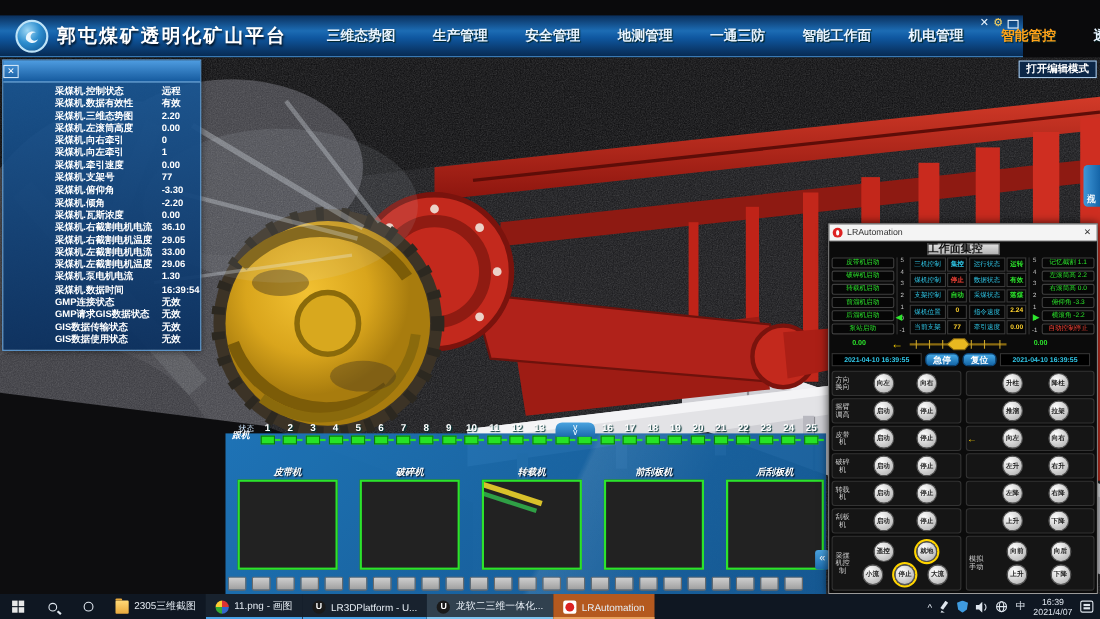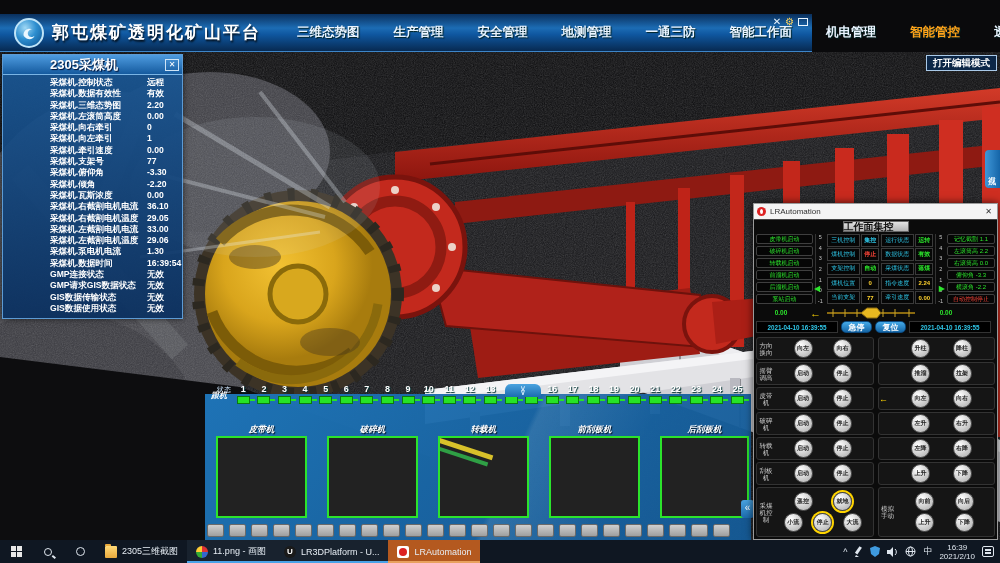--- a/index.html
+++ b/index.html
@@ -10,21 +10,21 @@
   
   .titlebar { position:absolute; left:0; top:0; width:1000px; height:14px;
     background:repeating-linear-gradient(135deg,#2b2b2b 0 7px,#171717 7px 14px);
     display:flex; align-items:center; z-index:40; }
   .titlebar .tb-title { flex:1; text-align:center; font-size:8px; color:#c9c2b8; }
   .tb-btns { display:flex; gap:2px; padding-right:2px; }
   .tb-btn { width:17px; height:11px; background:linear-gradient(#efefef,#bdbdbd);
     border:1px solid #777; color:#222; font-size:7px; line-height:9px; text-align:center; cursor:pointer; }
 
   
-  .nav { position:absolute; left:0; top:14px; width:812px; height:38px; z-index:39;
+  .nav { position:absolute; left:0; top:14px; width:930px; height:38px; z-index:39;
     background:linear-gradient(180deg,#0a2f5c 0%,#1c6cb4 38%,#0f57a0 55%,#072a52 100%);
     border-bottom:1px solid #3d85c8; display:flex; align-items:center; }
   .brand { display:flex; align-items:center; gap:8px; padding-left:14px; }
   .logo { width:30px; height:30px; border-radius:50%;
     background:radial-gradient(circle at 35% 30%,#9fd8f5 0%,#2e8fd0 45%,#0b4f8e 100%);
     border:2px solid #bfe4f8; position:relative; flex:0 0 auto; }
   .logo svg { position:absolute; inset:2px; }
   .brand-name { color:#fff; font-size:17px; font-weight:bold; letter-spacing:2px;
     text-shadow:1px 2px 2px rgba(0,0,0,.8); white-space:nowrap; }
   .nav-items { display:flex; gap:34px; margin-left:36px; }
@@ -344,21 +344,20 @@
       <line x1="320" y1="180" x2="140" y2="205" stroke-width="3"></line>
       <line x1="345" y1="150" x2="260" y2="40" stroke-width="4"></line>
     </g>
     <ellipse cx="255" cy="135" rx="125" ry="70" fill="rgba(215,228,240,.10)"></ellipse>
 
     <polygon points="0,305 240,335 430,405 430,488 0,488" fill="#0d0d0f"></polygon>
   </svg>
 
   <div class="shearer">
     <div class="shearer-head">
-      <span class="shearer-title">2305采煤机</span>
       <span class="shearer-close">✕</span>
     </div>
     <div class="shearer-rows">
 
         <div class="srow">
           <span class="l">采煤机.控制状态</span>
           <span class="v">远程</span>
           <span class="u"></span>
         </div>
 
@@ -952,20 +951,24 @@
         <span class="titem open">
           <span class="ti paint"></span>
           <span>11.png - 画图</span>
         </span>
 
         <span class="titem open">
           <span class="ti ue"></span>
           <span>LR3DPlatform - U...</span>
         </span>
 
+        <span class="titem active">
+          <span class="ti ue"></span>
+          <span>龙软二三维一体化...</span>
+        </span>
 
         <span class="titem orange">
           <span class="ti lra-ic"></span>
           <span>LRAutomation</span>
         </span>
       </div>
     <div class="tray">
       <span class="glyph">^</span>
       <svg width="9" height="11">
           <rect x="3" y="0" width="3" height="8" fill="#dfe6ee" transform="rotate(35 4 4)"></rect>
@@ -979,19 +982,19 @@
           <path d="M8 2 A 4 4 0 0 1 8 8" stroke="#dfe6ee" fill="none"></path>
         </svg>
       <svg width="11" height="11">
           <circle cx="5.5" cy="5.5" r="4.5" stroke="#dfe6ee" fill="none"></circle>
           <line x1="1" y1="5.5" x2="10" y2="5.5" stroke="#dfe6ee"></line>
           <ellipse cx="5.5" cy="5.5" rx="2" ry="4.5" stroke="#dfe6ee" fill="none"></ellipse>
         </svg>
       <span class="glyph">中</span>
       <span class="clock">
         <span>16:39</span><br>
-        <span>2021/2/10</span>
+        <span>2021/4/07</span>
       </span>
       <span class="noteic"></span>
     </div>
   </div>
 
 </div>
 
 </body></html>

